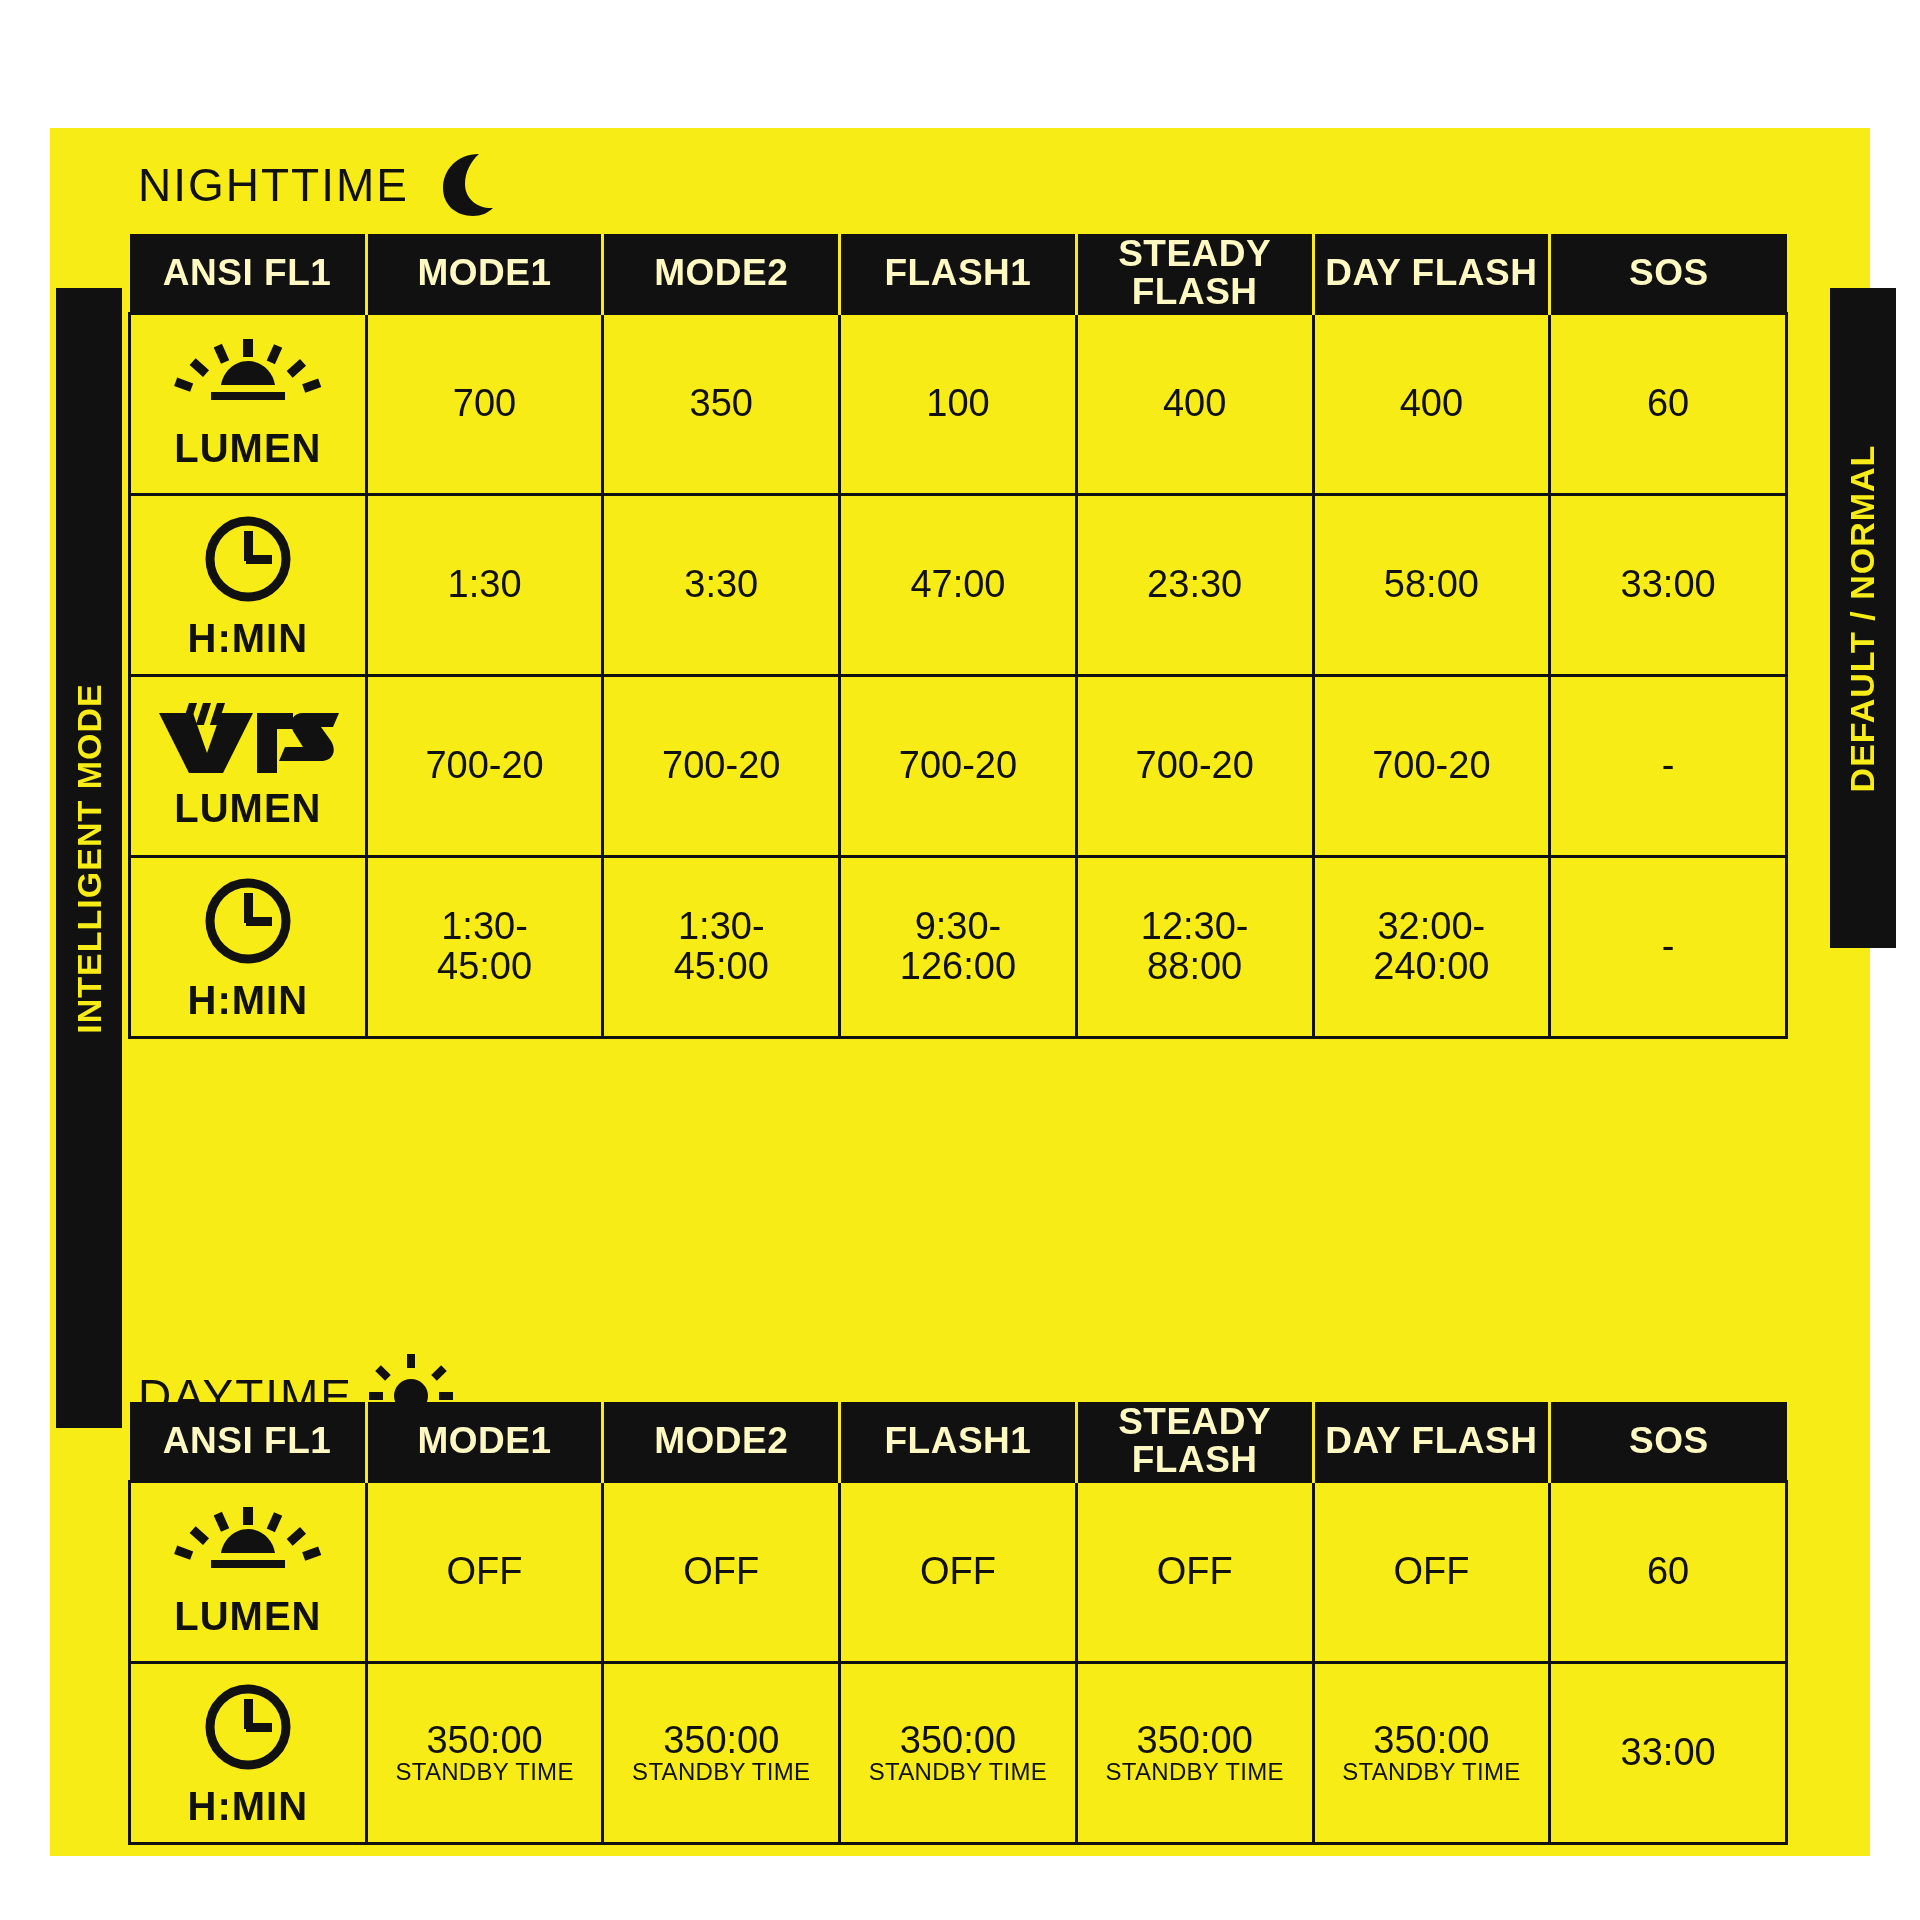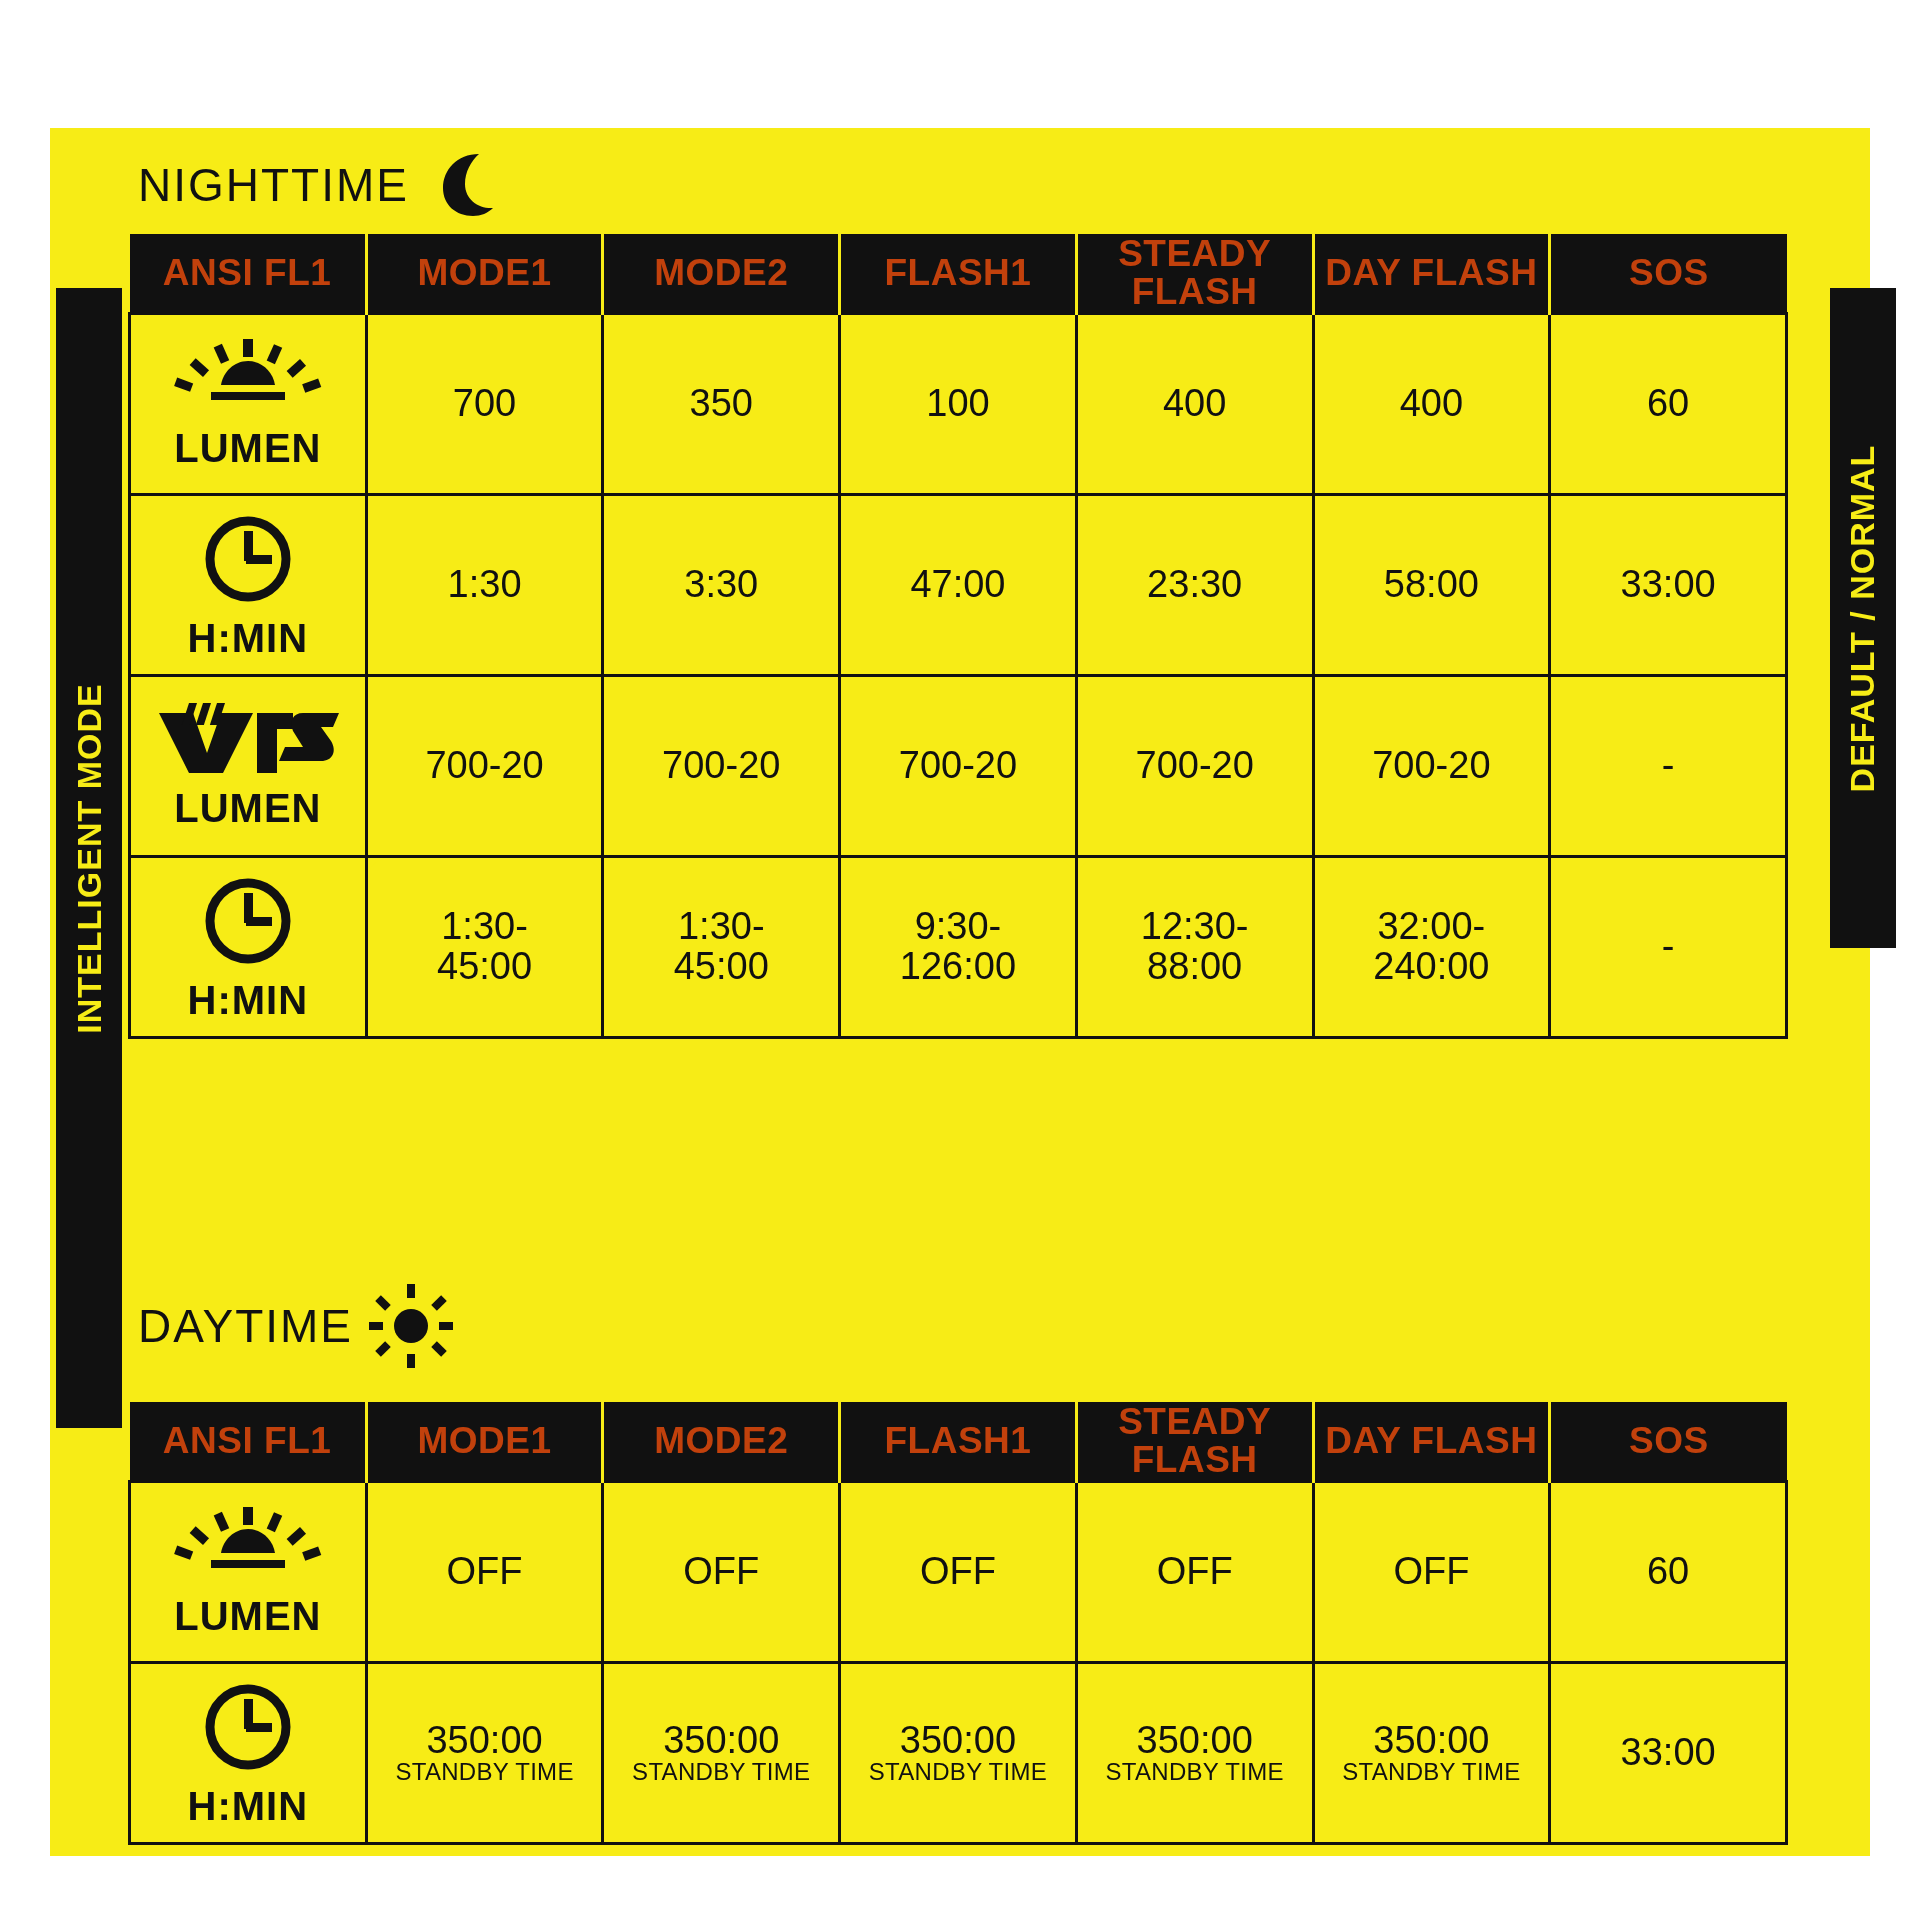--- a/index.html
+++ b/index.html
@@ -59,38 +59,38 @@
     position: absolute;
     display: flex;
     align-items: center;
     gap: 14px;
     font-size: 46px;
     font-weight: normal;
     letter-spacing: 2px;
     color: #111;
   }
   #nighttime-heading { left: 88px; top: 20px; }
-  #daytime-heading { left: 88px; top: 1154px; justify-content: center; }
+  #daytime-heading { left: 88px; top: 1224px; justify-content: center; }
 
   .moon-icon { width: 74px; height: 74px; display: block; }
   .sun-icon { width: 88px; height: 88px; display: block; }
 
   
   table.modes {
     position: absolute;
     border-collapse: collapse;
     table-layout: fixed;
     color: #111;
   }
   #table-nighttime { left: 78px; top: 106px; width: 1660px; }
   #table-daytime { left: 78px; top: 1274px; width: 1660px; }
 
   table.modes th {
     background: #111111;
-    color: #c2410c;
+    color: #fef9c3;
     font-size: 37px;
     font-weight: bold;
     letter-spacing: 0.5px;
     height: 78px;
     border-right: 3px solid #f7ec16;
     padding: 0 4px;
     line-height: 1.02;
   }
   table.modes th:last-child { border-right: none; }
   th.small { font-size: 30px; }

